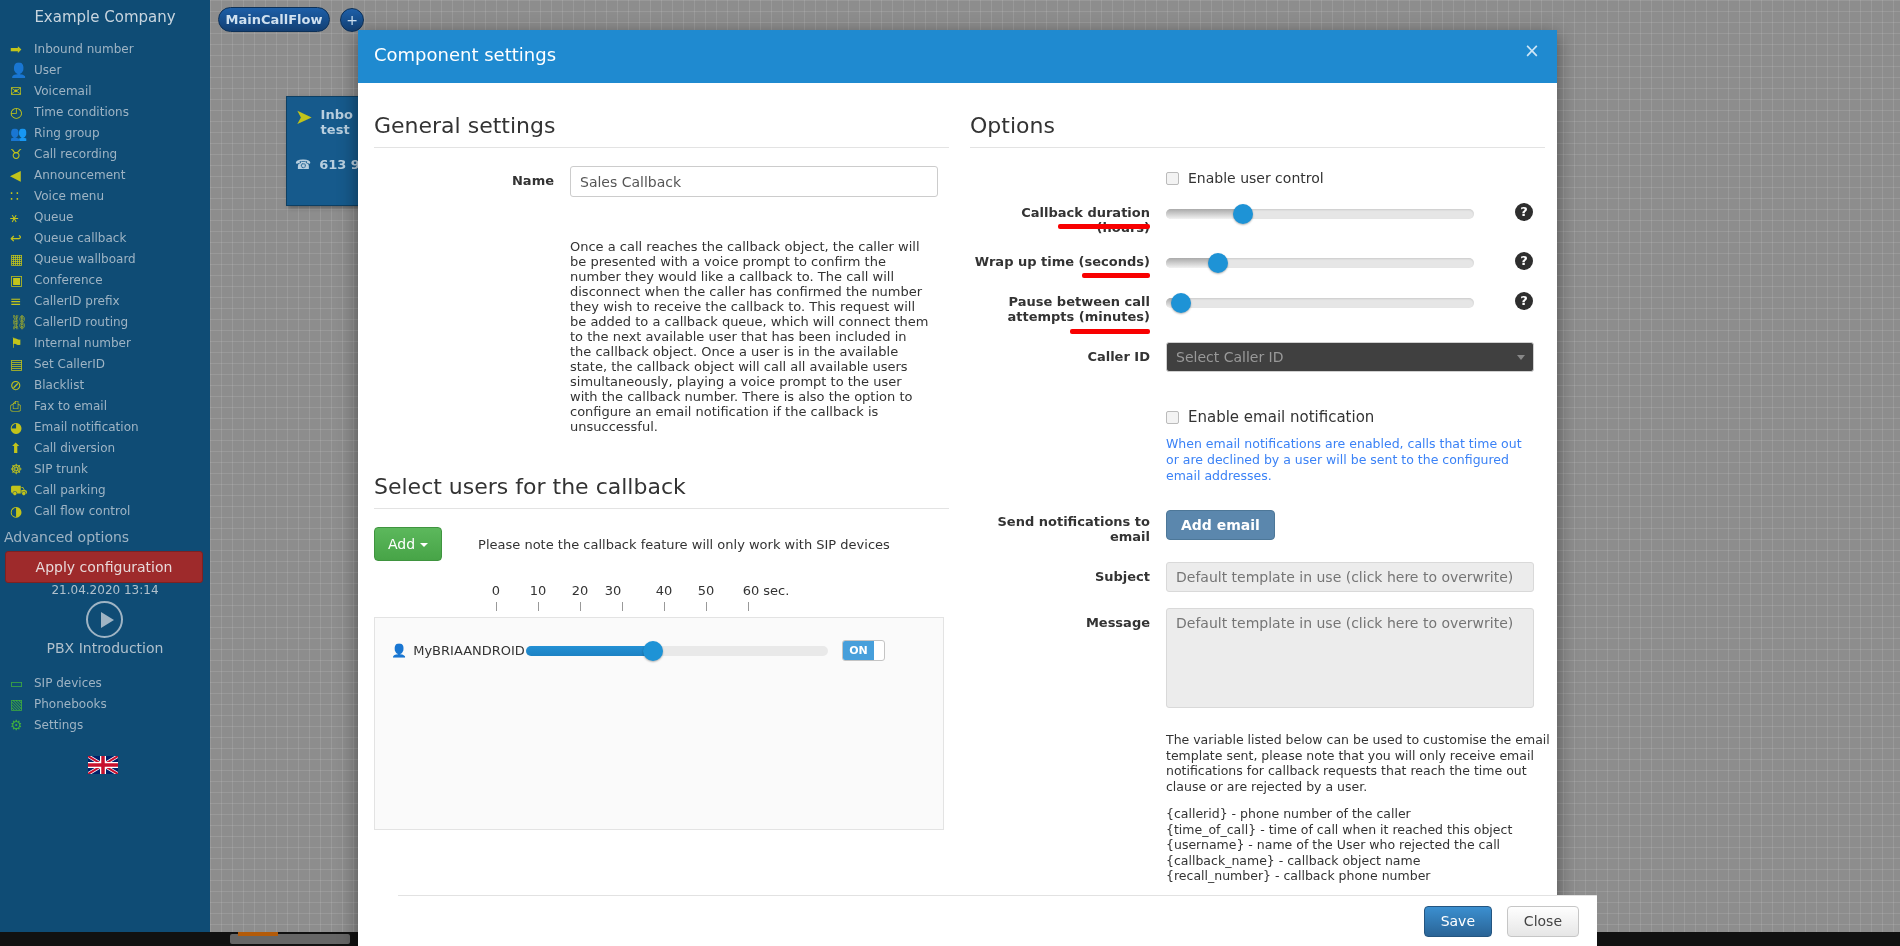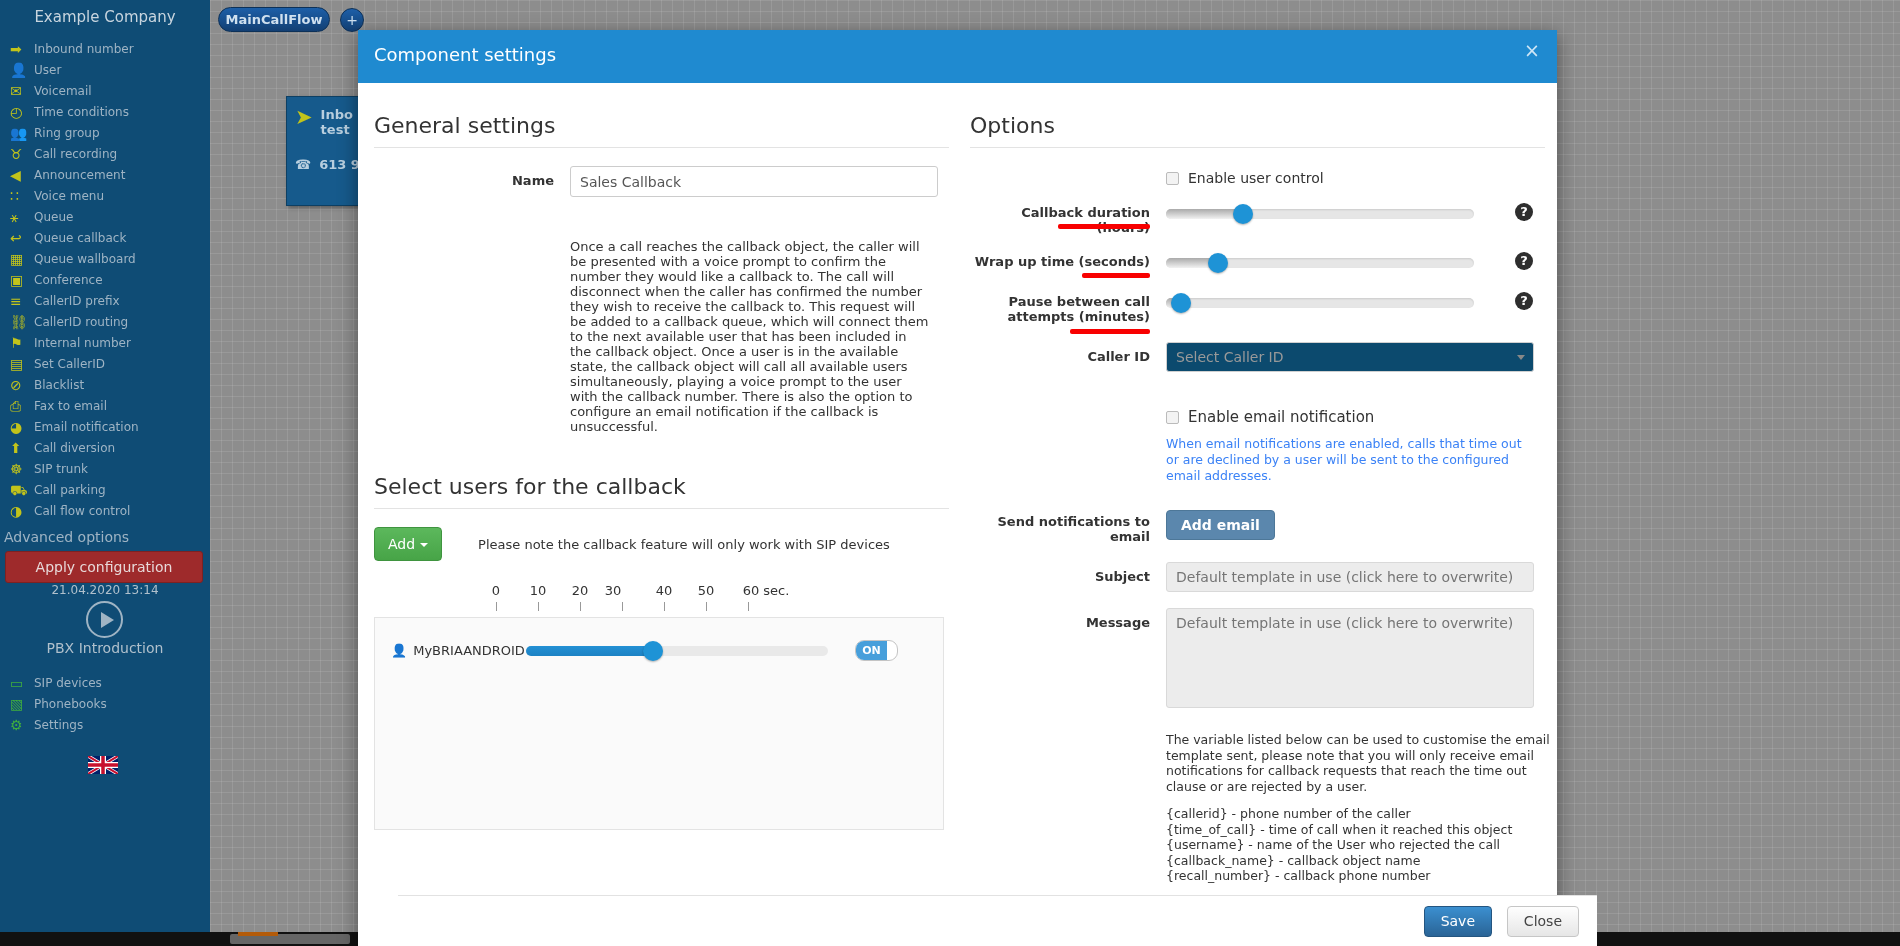--- a/index.html
+++ b/index.html
@@ -276,21 +276,21 @@
     font-size: 13px; font-weight: bold;
     text-align: center; line-height: 18px;
     cursor: pointer;
     font-family: "DejaVu Sans", sans-serif;
   }
 
   .select-box {
     position: relative;
     width: 368px; height: 30px;
     border: 1px solid #d0d0d0; border-radius: 3px;
-    background: #0c4a6e;
+    background: #404040;
     font-size: 14px; color: #999;
     padding: 0 9px; line-height: 28px;
     cursor: pointer;
   }
   .select-box .caret {
     position: absolute; right: 8px; top: 12px;
     width: 0; height: 0;
     border-left: 4px solid transparent;
     border-right: 4px solid transparent;
     border-top: 5px solid #888;
@@ -402,23 +402,23 @@
     background: linear-gradient(#2390d4, #1c82c4);
   }
   .user-slider .knob {
     position: absolute; top: -5px;
     width: 20px; height: 20px; border-radius: 50%;
     background: #1e93d6;
     box-shadow: 0 1px 2px rgba(0,0,0,0.3);
     cursor: pointer;
   }
   .toggle {
-    margin-left: 27px;
+    margin-left: 14px;
     width: 43px; height: 21px;
-    border: 1px solid #c4c4c4; border-radius: 9px;
+    border: 1px solid #c4c4c4; border-radius: 3px;
     background: #fff; position: relative;
     cursor: pointer; overflow: hidden;
   }
   .toggle .on {
     position: absolute; left: 0; top: 0;
     width: 31px; height: 19px;
     background: #479fdb; color: #fff;
     font-size: 11px; font-weight: bold;
     text-align: center; line-height: 19px;
   }

